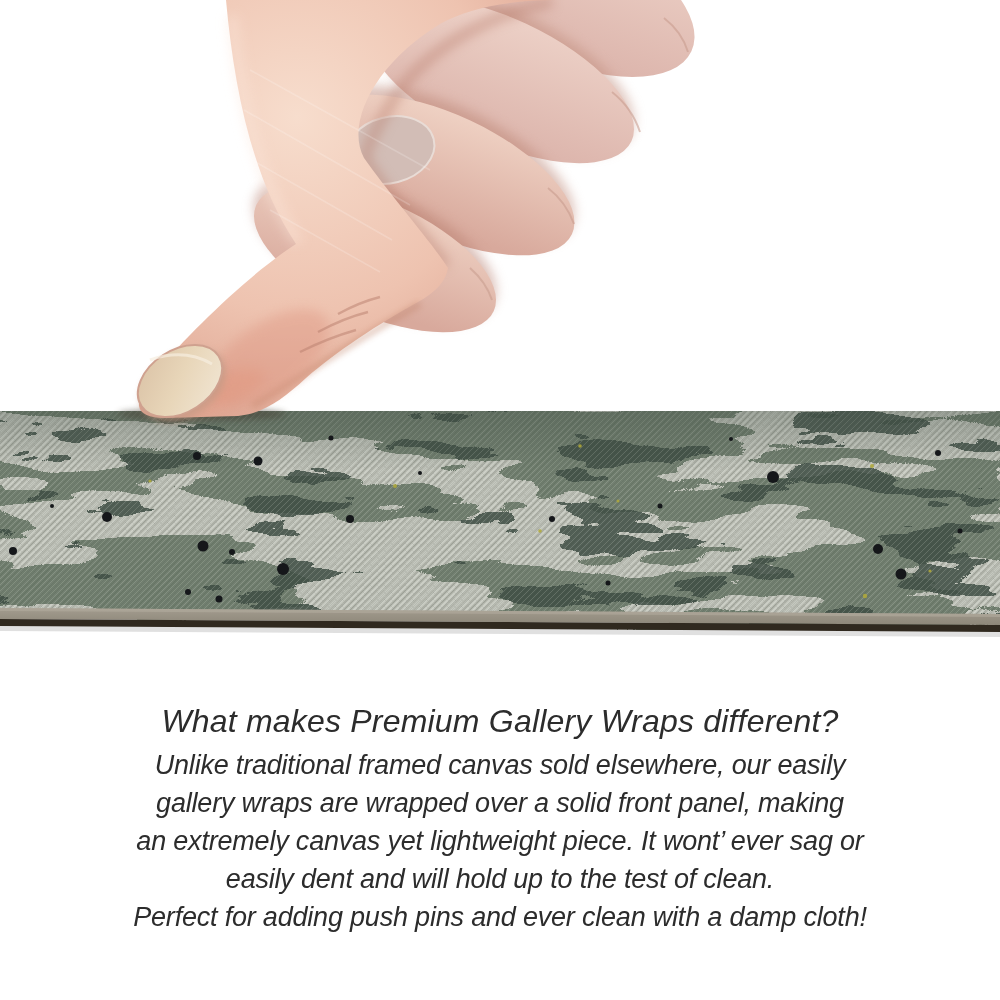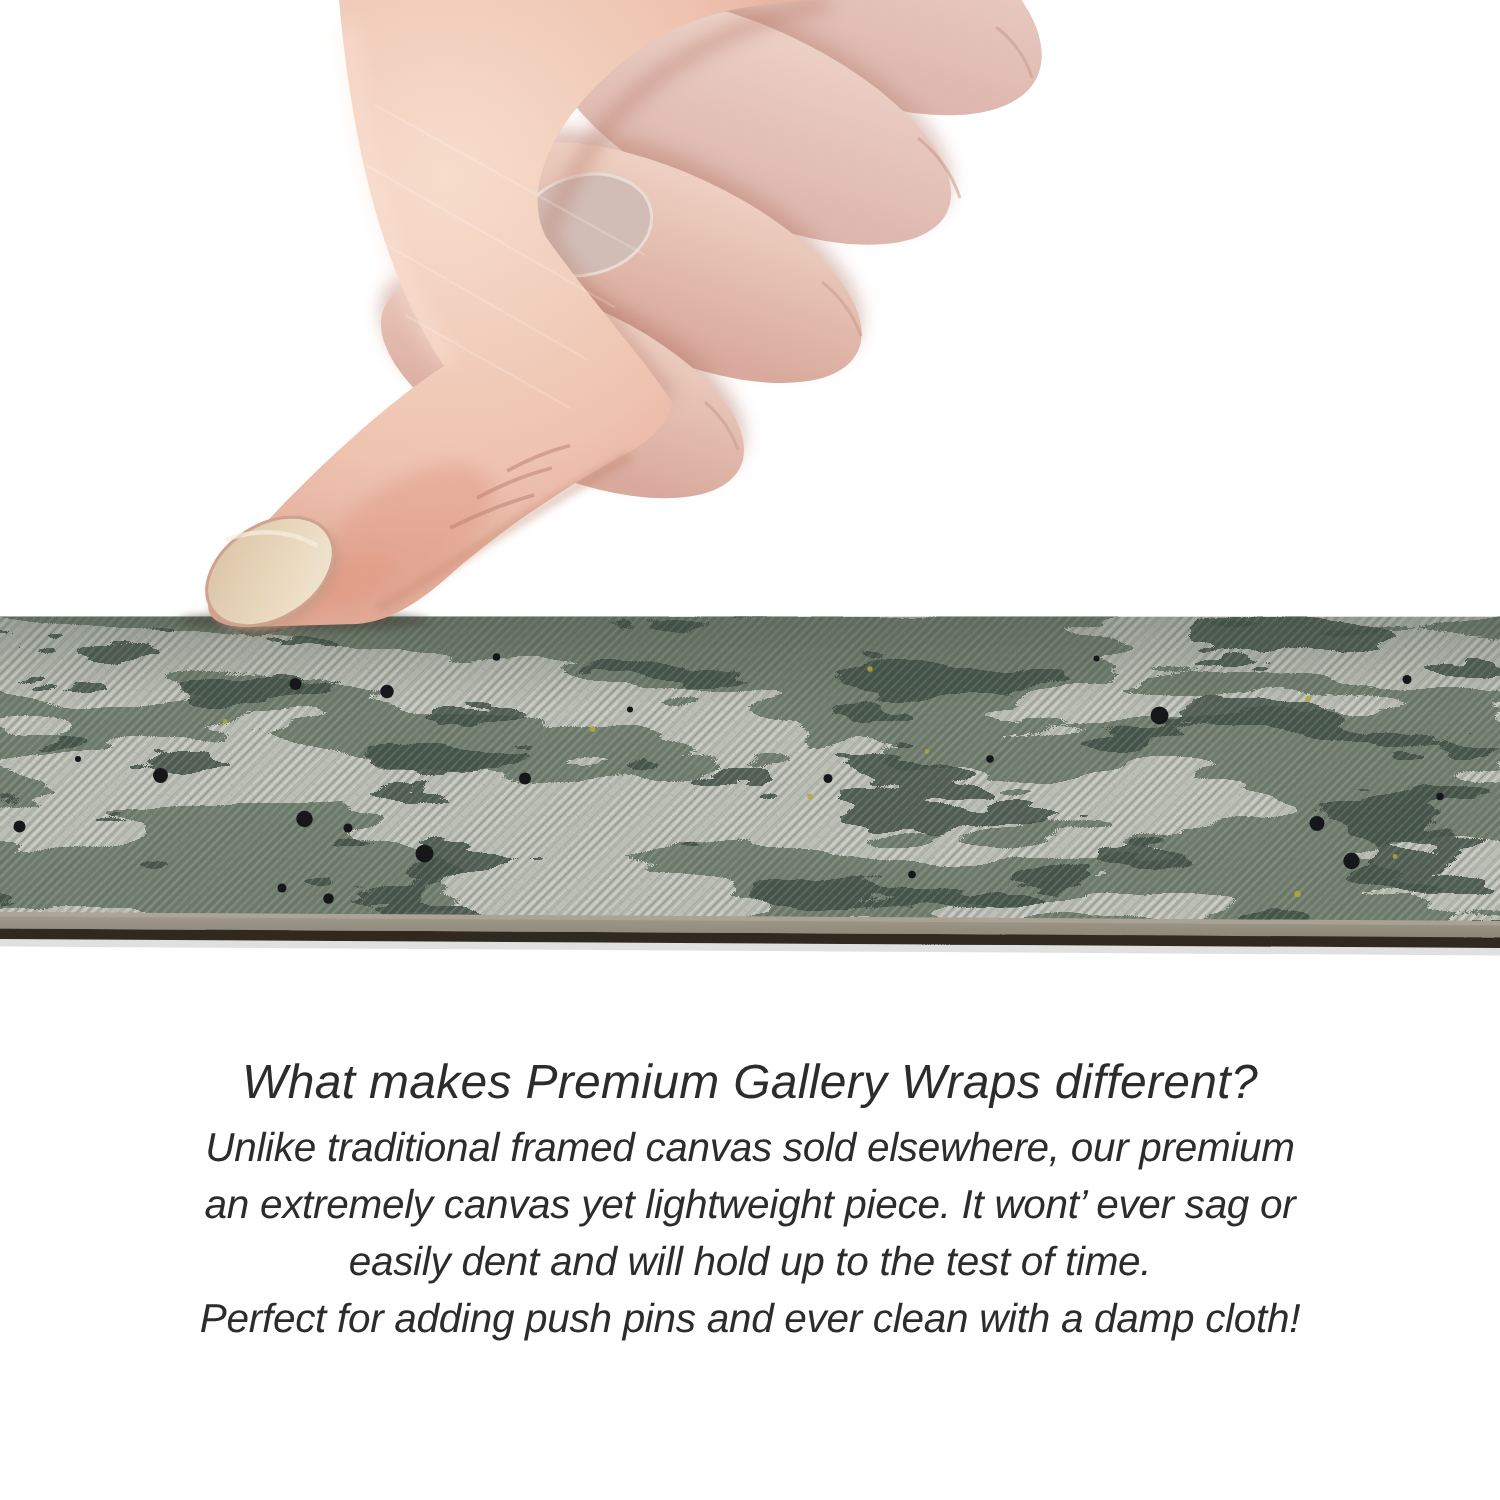--- a/index.html
+++ b/index.html
@@ -229,17 +229,18 @@
         <ellipse cx="183" cy="385" rx="47" ry="32" transform="rotate(-33 183 385)" fill="#c09a85" opacity="0.6" filter="url(#blur3)"></ellipse>
         <ellipse cx="180" cy="381" rx="46" ry="31" transform="rotate(-33 180 381)" fill="url(#nailGrad)" stroke="#cfa18f" stroke-width="2"></ellipse>
         <path d="M 150,360 q 34,-12 62,4" fill="none" stroke="#f6eee0" stroke-width="3" opacity="0.7"></path>
       </g>
     </g>
   </svg>
 </div>
 
 <section class="info">
   <h2 class="headline">What makes Premium Gallery Wraps different?</h2>
-  <p class="line">Unlike traditional framed canvas sold elsewhere, our premium</p>
+  <p class="line">Unlike traditional framed canvas sold elsewhere, our easily</p>
+  <p class="line">gallery wraps are wrapped over a solid front panel, making</p>
   <p class="line">an extremely canvas yet lightweight piece. It wont’ ever sag or</p>
-  <p class="line">easily dent and will hold up to the test of time.</p>
+  <p class="line">easily dent and will hold up to the test of clean.</p>
   <p class="line">Perfect for adding push pins and ever clean with a damp cloth!</p>
 </section>
 
 </body></html>

